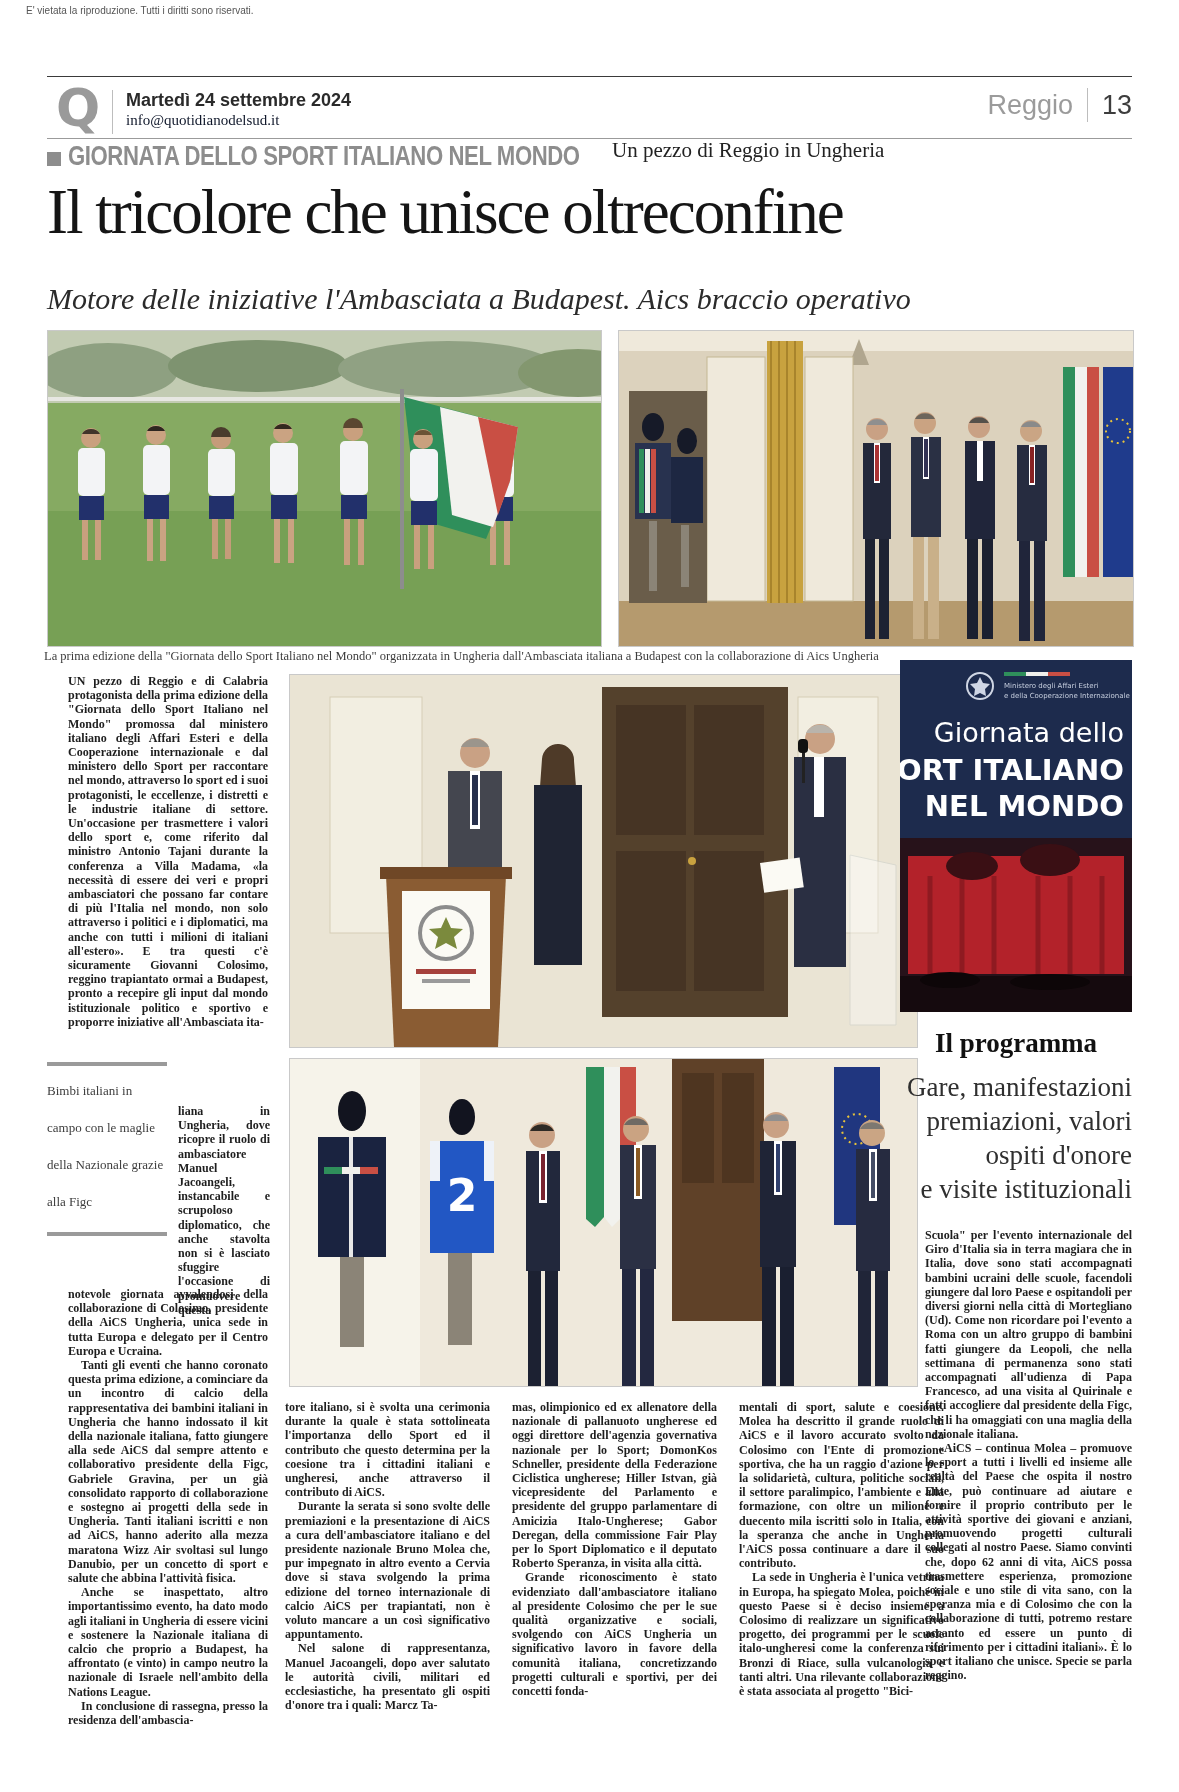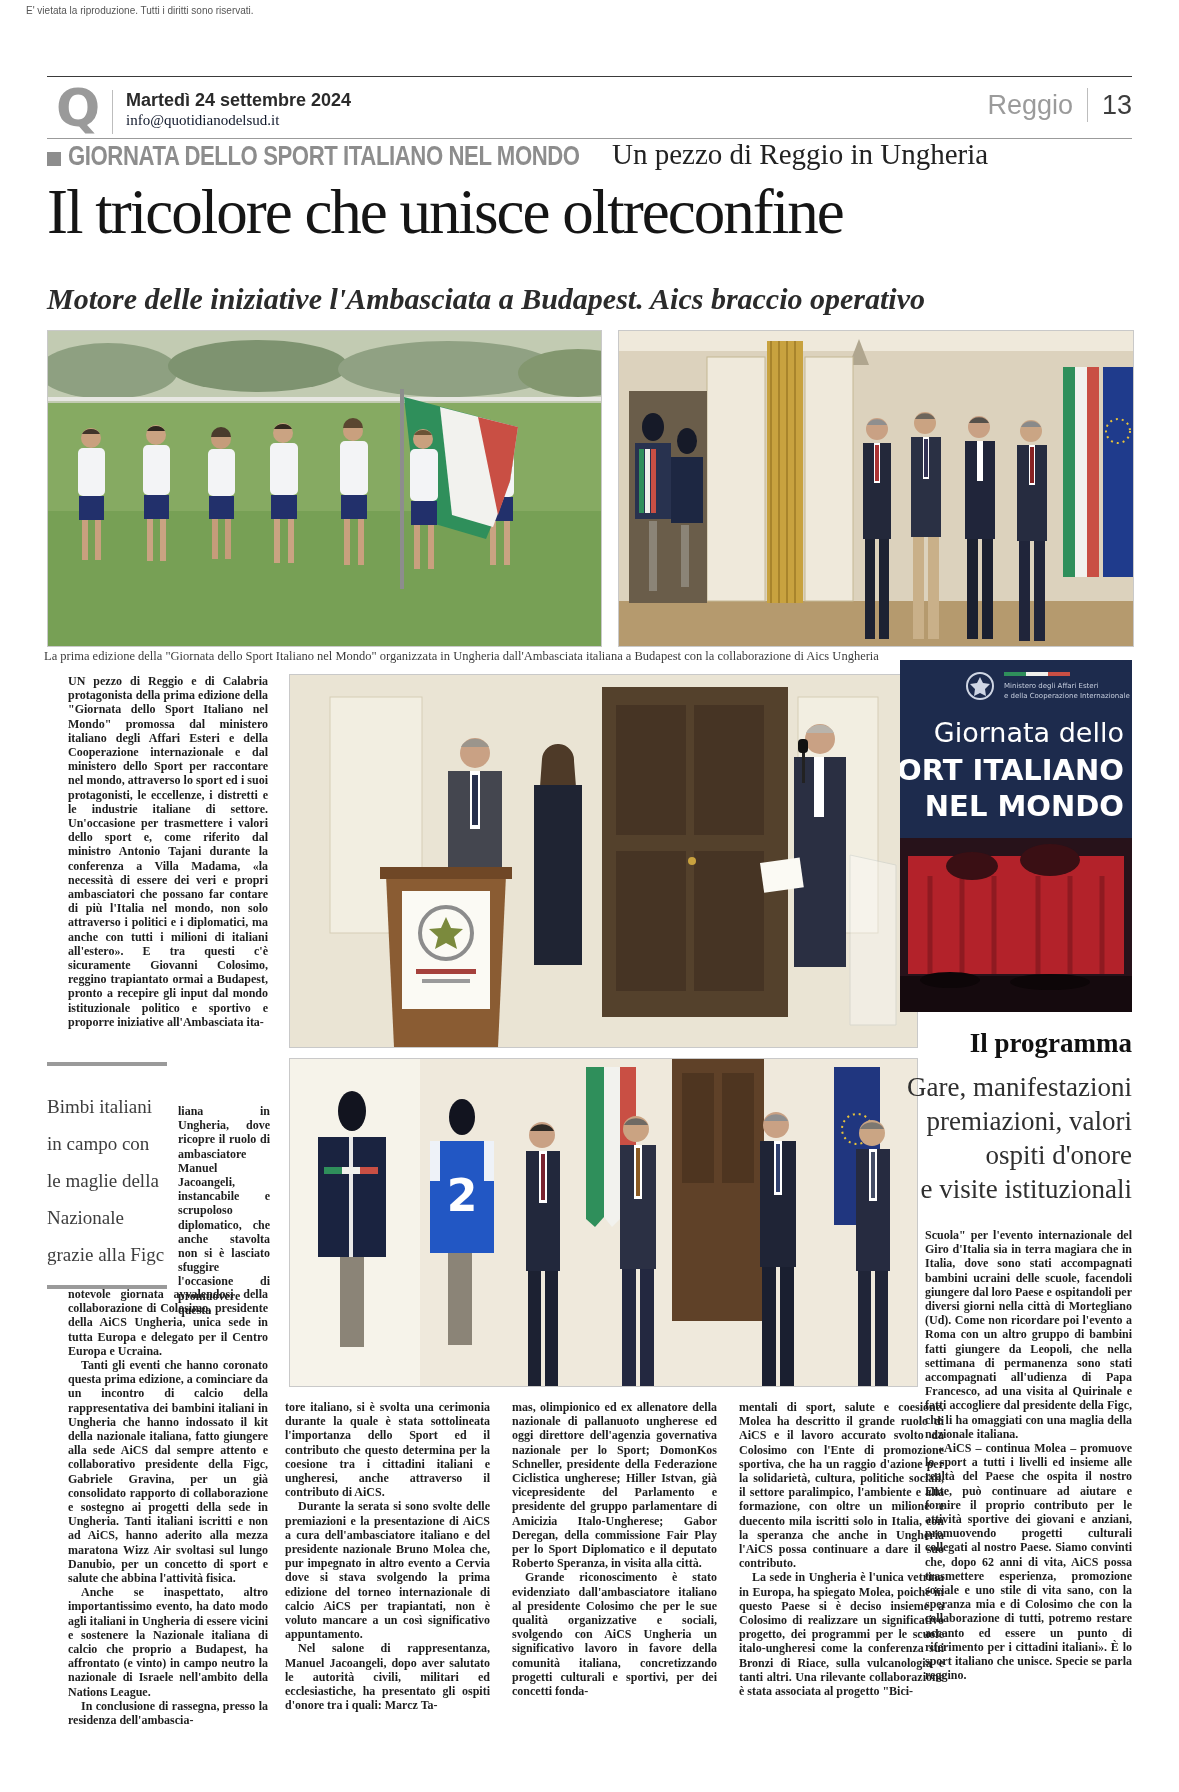--- a/index.html
+++ b/index.html
@@ -17,32 +17,32 @@
   .mh-mail{left:126px;top:112px;font-family:Liberation Serif, serif;font-size:15px;color:#0f172a;}
   .mh-right{left:832px;top:88px;width:300px;display:flex;justify-content:flex-end;align-items:center;gap:14px;
             font-family:"Liberation Sans",sans-serif;font-size:27px;}
   .mh-section{color:#9b9b9b;}
   .mh-vdiv{width:1px;height:34px;background:#bdbdbd;}
   .mh-page{color:#3d3d3d;}
   .kicker-sq{left:47px;top:152px;width:14px;height:14px;background:#8d8d8d;}
   .kicker{left:68px;top:141px;font-family:"Liberation Sans",sans-serif;font-weight:bold;
           font-size:27px;color:#8d8d8d;white-space:nowrap;transform:scaleX(.82);transform-origin:left top;
           letter-spacing:-.5px;}
-  .kicker-right{left:612px;top:138px;font-size:29px;color:#222;white-space:nowrap;}
+  .kicker-right{left:612px;top:138px;font-size:21px;color:#222;white-space:nowrap;}
   .headline{left:47px;top:176px;width:1090px;font-size:63px;letter-spacing:-2px;color:#151515;
             white-space:nowrap;}
-  .subhead{left:47px;top:282px;width:1090px;font-size:30px;font-style:italic;color:#2b2b2b;white-space:nowrap;font-weight:bold;}
+  .subhead{left:47px;top:282px;width:1090px;font-size:30px;font-style:italic;color:#2b2b2b;white-space:nowrap;}
   .photo{border:1px solid #c9c9c9;background:#ddd;overflow:hidden;}
   .caption{left:44px;top:649px;width:1090px;font-size:12.5px;color:#3c3c3c;}
   .bodytxt{font-size:12px;line-height:14.2px;text-align:justify;color:#1e1e1e;font-weight:bold;}
   .bodytxt p{margin:0;text-indent:13px;}
   .bodytxt p:first-child{text-indent:0;}
   .pullquote{left:47px;top:1062px;width:120px;border-top:4px solid #9a9a9a;border-bottom:4px solid #9a9a9a;
-             padding:22px 0 12px 0;font-size:19px;line-height:37px;color:#3d3d3d;}
-  .progtitle{left:900px;top:1028px;width:232px;text-align:right;font-size:27px;font-weight:bold;color:#111;}
+             padding:6px 0 12px 0;font-size:13px;line-height:37px;color:#3d3d3d;}
+  .progtitle{left:900px;top:1028px;width:232px;text-align:center;font-size:27px;font-weight:bold;color:#111;}
   .progline{left:792px;width:340px;text-align:right;font-size:27px;color:#2f2f2f;line-height:34px;}
   .svgph{display:block;}
 </style>
 </head>
 <body>
 
 <div id="page">
 
   <div class="abs copyright">E' vietata la riproduzione. Tutti i diritti sono riservati.</div>
 

